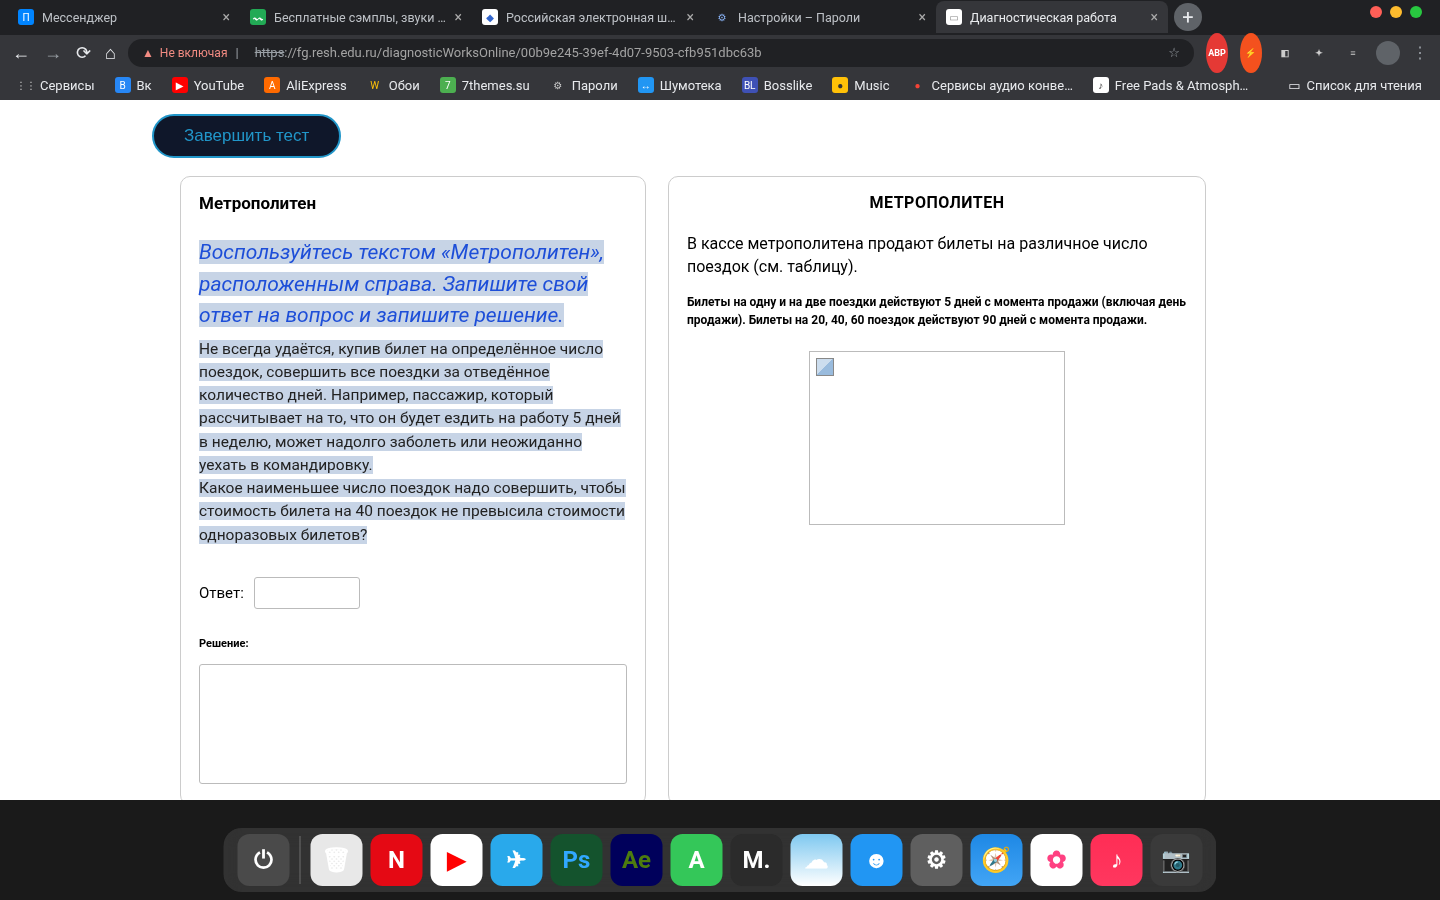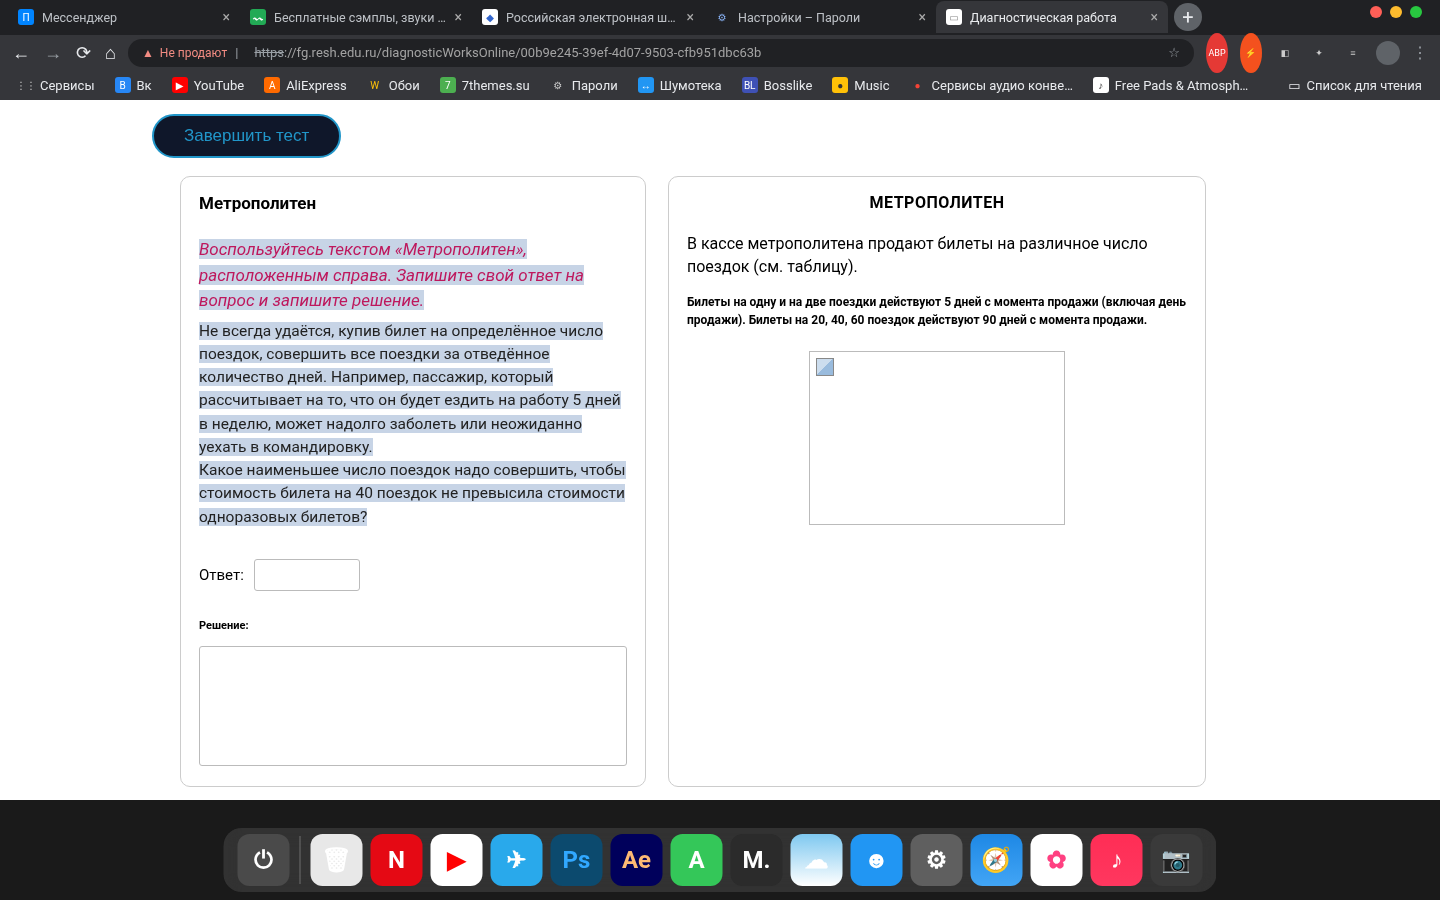--- a/index.html
+++ b/index.html
@@ -24,40 +24,40 @@
 
 .addr-bar { display: flex; align-items: center; gap: 12px; height: 36px; padding: 0 12px; background: #35363a; border-top: 1px solid #202124; }
 .nav-btns { display: flex; gap: 14px; align-items: center; }
 .nav-btn { color: #9aa0a6; font-size: 18px; }
 .nav-btn.enabled { color: #e8eaed; }
 .addr-field { flex: 1; display: flex; align-items: center; gap: 8px; background: #202124; height: 28px; border-radius: 14px; padding: 0 14px; font-size: 13px; color: #9aa0a6; }
 .addr-warn { color: #f28b82; font-size: 12px; display: flex; align-items: center; gap: 6px; }
 .addr-url .scheme { text-decoration: line-through; color: #9aa0a6; margin-left: 8px; }
 .addr-url .host { color: #a3a3a3; }
 .addr-right-icons { display: flex; gap: 12px; align-items: center; color: #9aa0a6; }
-.ext-badge { width: 22px; height: 40px; border-radius: 50%; display: flex; align-items: center; justify-content: center; font-size: 9px; font-weight: normal; }
+.ext-badge { width: 22px; height: 40px; border-radius: 50%; display: flex; align-items: center; justify-content: center; font-size: 9px; font-weight: bold; }
 .avatar { width: 24px; height: 24px; border-radius: 50%; background: #5f6368; }
 
 .bookmarks-bar { display: flex; align-items: center; gap: 4px; height: 30px; padding: 0 10px; background: #35363a; font-size: 13px; color: #e8eaed; }
 .bm-item { display: flex; align-items: center; gap: 6px; padding: 4px 8px; border-radius: 4px; cursor: pointer; white-space: nowrap; }
 .bm-favicon { width: 16px; height: 16px; border-radius: 3px; flex: none; display: flex; align-items: center; justify-content: center; font-size: 10px; }
 .bm-spacer { flex: 1; }
 .reading-list { display: flex; align-items: center; gap: 6px; padding: 4px 8px; font-size: 13px; }
 
 
 .page { background: #fff; height: 700px; overflow: hidden; position: relative; }
 .finish-btn { margin: 14px 0 18px 152px; border: 2px solid #2196c9; background: #0f172a; color: #2196c9; font-size: 17px; padding: 10px 30px; border-radius: 24px; cursor: pointer; font-weight: 500; }
 .cards { display: flex; gap: 22px; padding: 0 180px; }
 .card { border: 1px solid #ccc; border-radius: 10px; background: #fff; padding: 16px 18px; }
 .card-left { flex: 0 0 466px; }
 .card-right { flex: 0 0 538px; }
 
 .left-title { font-weight: 700; font-size: 17px; margin-bottom: 24px; }
 .task-label { font-weight: 700; font-size: 16px; margin-bottom: 24px; }
-.instruction { font-style: italic; color: #be185d; line-height: 1.5; font-size: 17px; margin-bottom: 3px; }
+.instruction { font-style: italic; color: #1d4ed8; line-height: 1.5; font-size: 21px; margin-bottom: 3px; }
 .hl { background: #c7d4e6; }
 .body-text { font-size: 15.5px; line-height: 1.5; color: #222; }
 .answer-row { display: flex; align-items: center; gap: 10px; margin: 30px 0 28px 0; font-size: 15px; }
 .answer-input { width: 106px; height: 32px; border: 1px solid #bbb; border-radius: 3px; padding: 4px 6px; font-size: 14px; }
 .solution-label { font-size: 11px; margin-bottom: 14px; font-weight: bold; }
 .solution-box { width: 100%; height: 120px; border: 1px solid #bbb; border-radius: 3px; resize: none; padding: 6px; font-family: inherit; font-size: 14px; }
 
 .right-title { font-weight: 700; text-align: center; margin-bottom: 20px; letter-spacing: 0.5px; font-size: 16px; }
 .right-intro { font-size: 16px; line-height: 1.45; margin-bottom: 16px; }
 .data-table { border-collapse: collapse; margin: 0 auto 22px auto; }
@@ -113,21 +113,21 @@
     </div>
 
   <div class="addr-bar">
     <div class="nav-btns">
       <span class="nav-btn enabled">←</span>
       <span class="nav-btn">→</span>
       <span class="nav-btn enabled">⟳</span>
       <span class="nav-btn enabled">⌂</span>
     </div>
     <div class="addr-field">
-      <span class="addr-warn">▲ <span>Не продают</span></span>
+      <span class="addr-warn">▲ <span>Не включая</span></span>
       <span>|</span>
       <span class="addr-url"><span class="scheme">https</span><span class="host">://fg.resh.edu.ru/diagnosticWorksOnline/00b9e245-39ef-4d07-9503-cfb951dbc63b</span></span>
       <span style="margin-left:auto">☆</span>
     </div>
     <div class="addr-right-icons" id="ext-icons">
         <span class="ext-badge" style="background: rgb(229, 57, 53); color: rgb(255, 255, 255);">ABP</span>
         <span class="ext-badge" style="background: rgb(244, 81, 30); color: rgb(255, 255, 255);">⚡</span>
         <span class="ext-badge" style="background: transparent; color: rgb(204, 204, 204);">◧</span>
         <span class="ext-badge" style="background: transparent; color: rgb(204, 204, 204);">✦</span>
         <span class="ext-badge" style="background: transparent; color: rgb(204, 204, 204);">≡</span>
@@ -222,22 +222,22 @@
 </div>
 
 <div class="dock-wrap">
   <div class="dock" id="dock">
       <div class="dock-icon" style="background: rgb(74, 74, 74);">⏻</div>
       <div class="dock-sep"></div>
       <div class="dock-icon" style="background: rgb(232, 232, 232);">🗑</div>
       <div class="dock-icon" style="background: rgb(229, 9, 20);">N</div>
       <div class="dock-icon" style="background: rgb(255, 255, 255); color: rgb(255, 0, 0);">▶</div>
       <div class="dock-icon" style="background: rgb(41, 169, 235);">✈</div>
-      <div class="dock-icon" style="background: #0c4a6e; color: rgb(49, 168, 255);">Ps</div>
-      <div class="dock-icon" style="background: rgb(0, 0, 91); color: #fdba74;">Ae</div>
+      <div class="dock-icon" style="background: #14532d; color: rgb(49, 168, 255);">Ps</div>
+      <div class="dock-icon" style="background: rgb(0, 0, 91); color: #4d7c0f;">Ae</div>
       <div class="dock-icon" style="background: rgb(52, 199, 89);">А</div>
       <div class="dock-icon" style="background: rgb(43, 43, 43);">M.</div>
       <div class="dock-icon" style="background: linear-gradient(rgb(126, 200, 240), rgb(255, 255, 255));">☁</div>
       <div class="dock-icon" style="background: rgb(33, 150, 243);">☻</div>
       <div class="dock-icon" style="background: rgb(95, 95, 95);">⚙</div>
       <div class="dock-icon" style="background: linear-gradient(rgb(30, 136, 229), rgb(66, 165, 245));">🧭</div>
       <div class="dock-icon" style="background: rgb(255, 255, 255); color: rgb(255, 64, 129);">✿</div>
       <div class="dock-icon" style="background: linear-gradient(rgb(255, 45, 85), rgb(255, 55, 95));">♪</div>
       <div class="dock-icon" style="background: rgb(58, 58, 58);">📷</div>
     </div>

